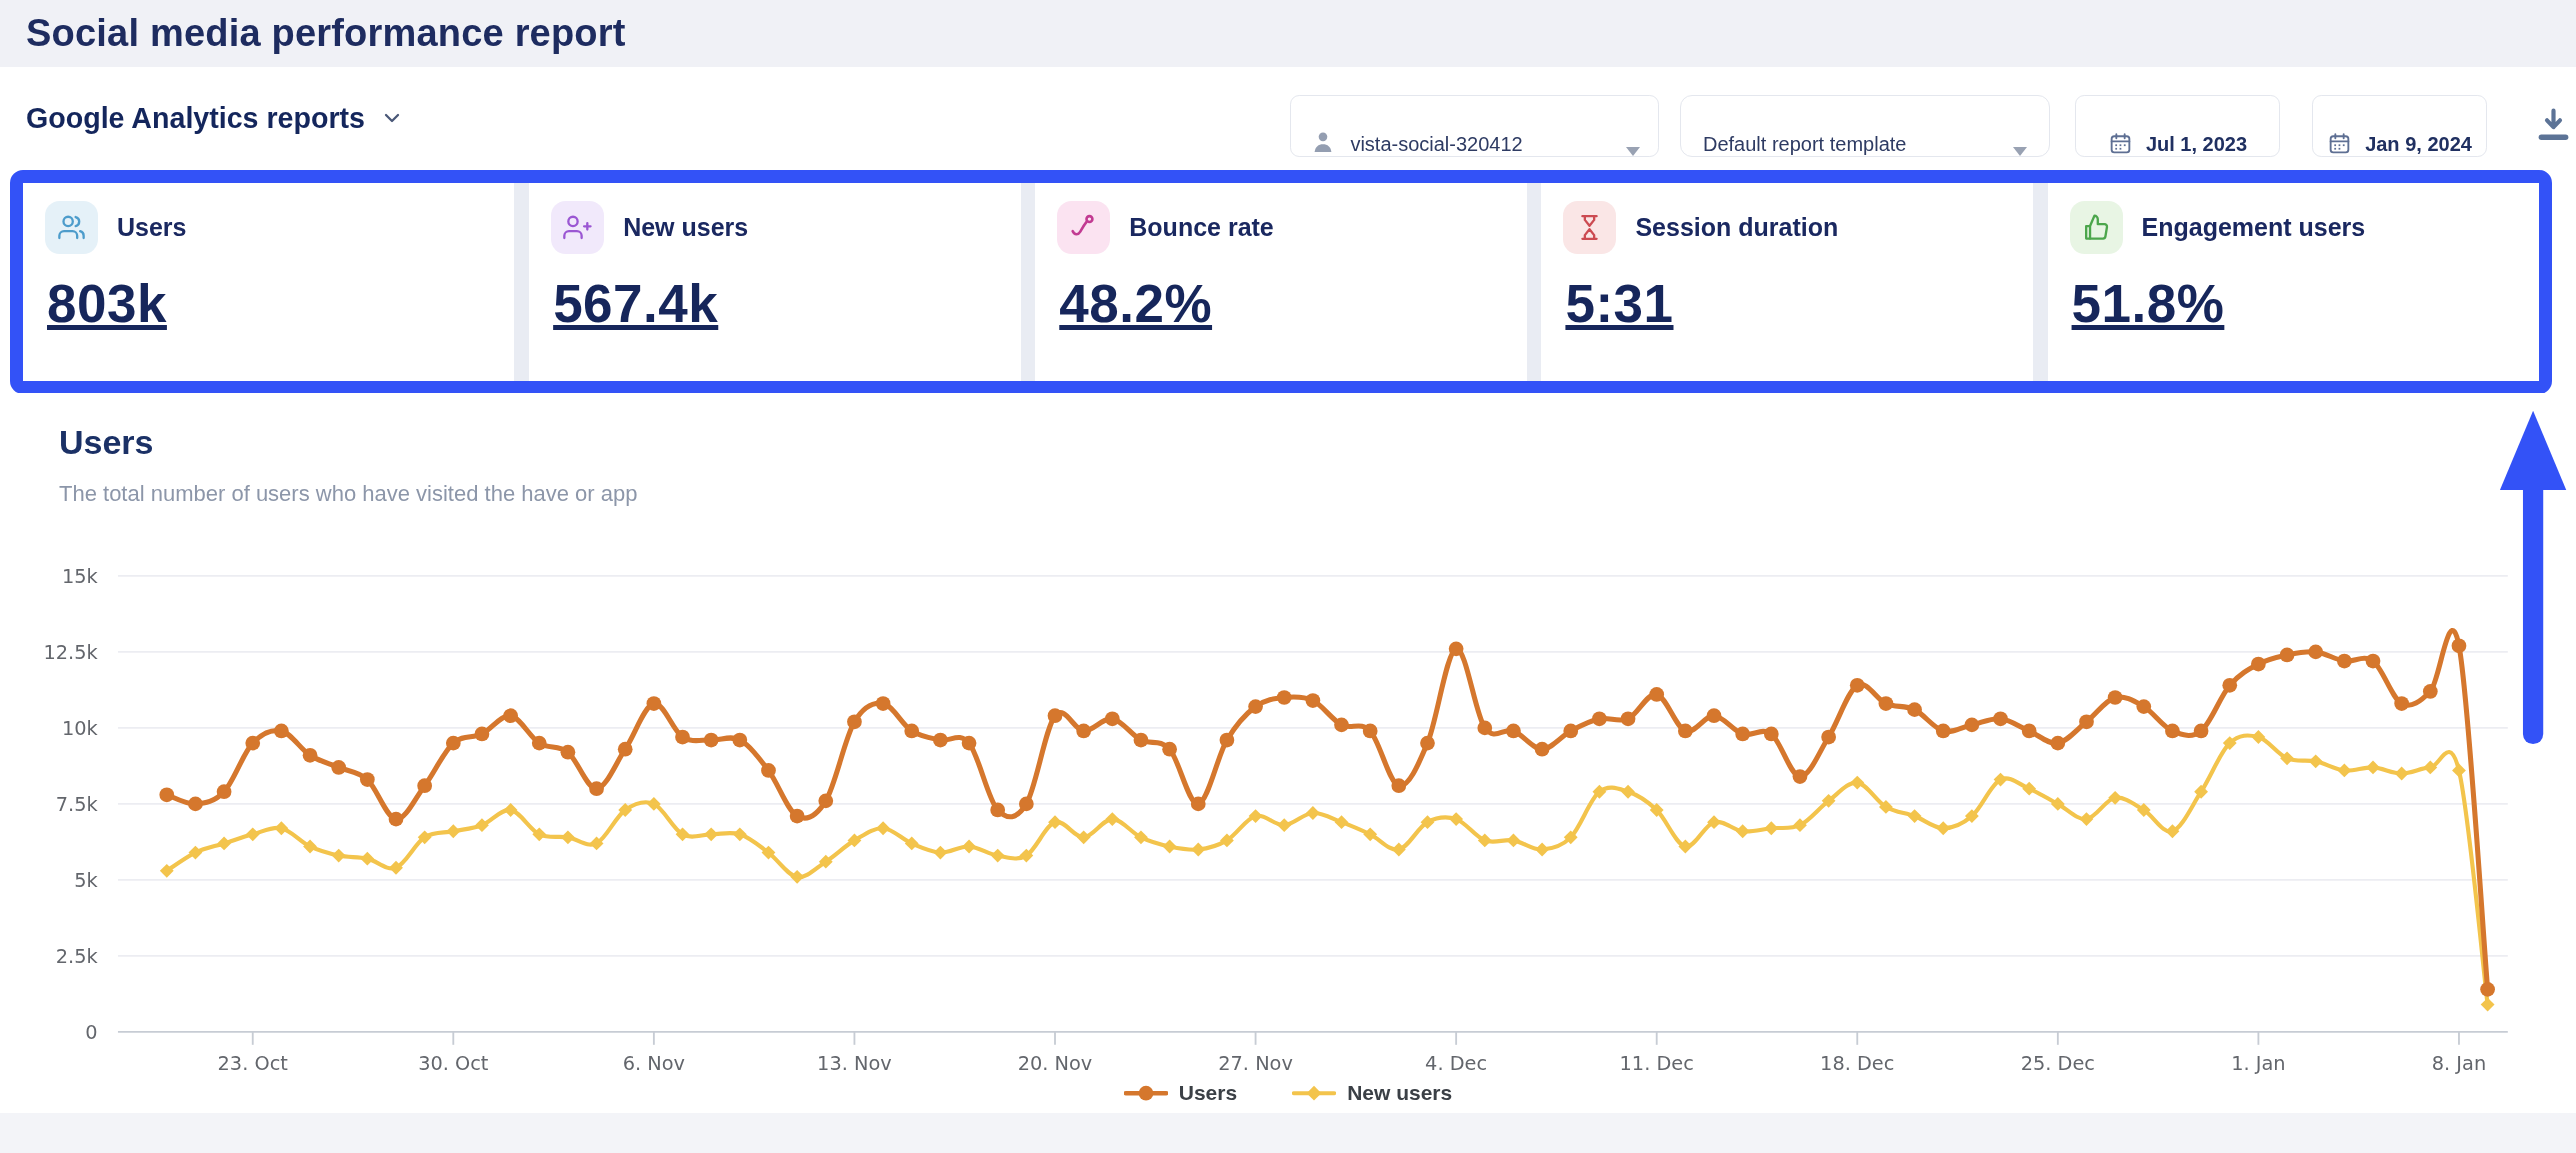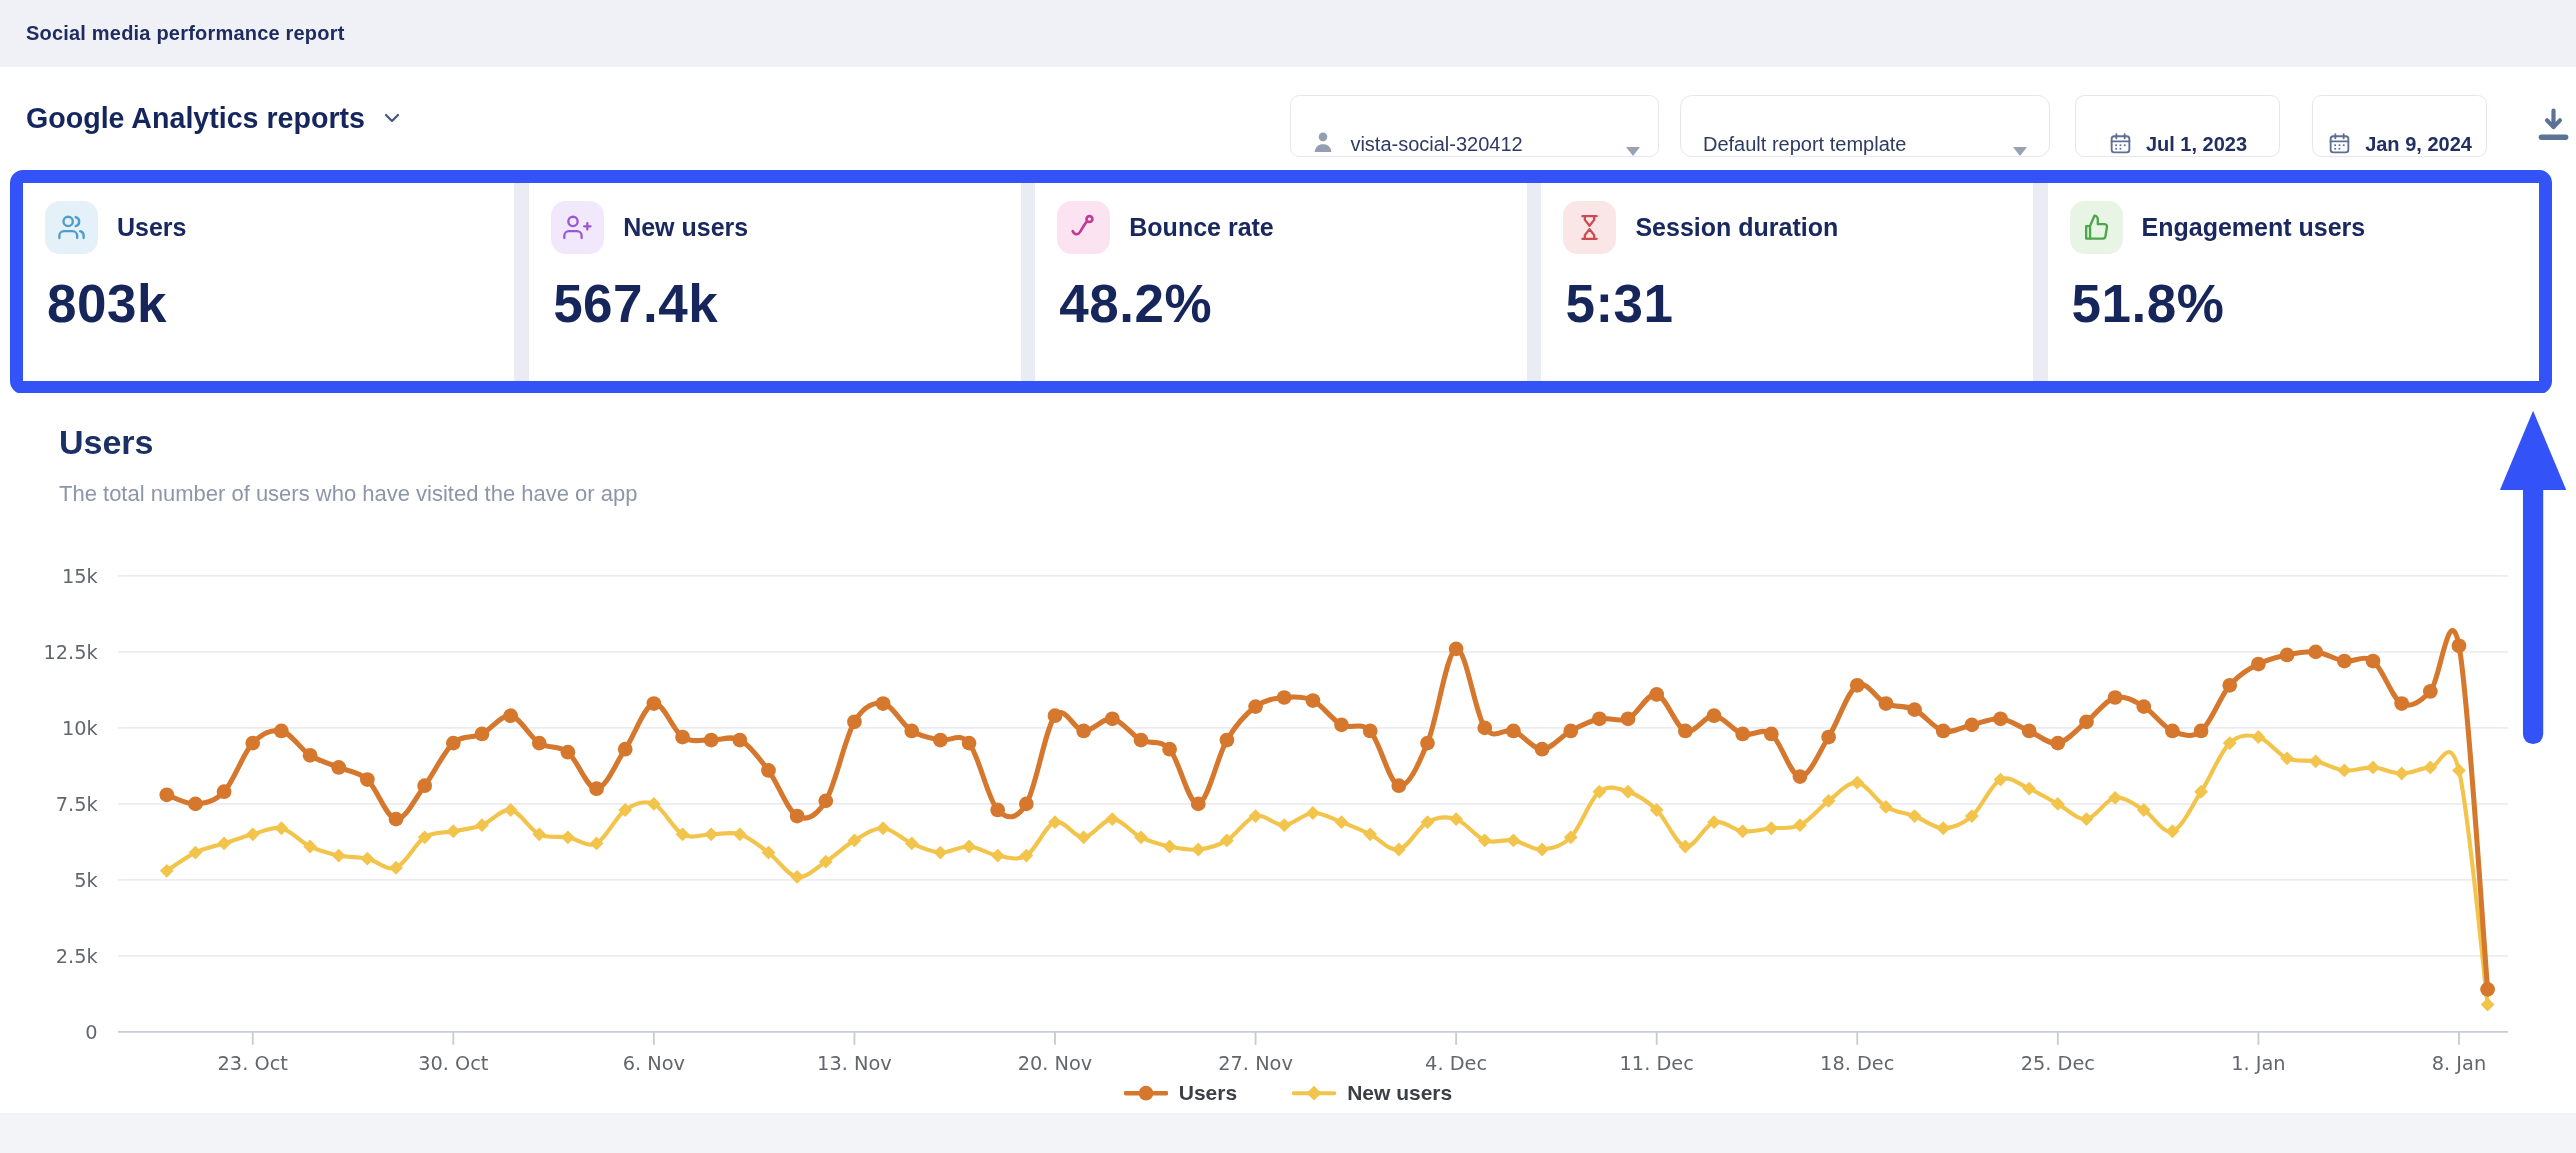--- a/index.html
+++ b/index.html
@@ -3,21 +3,21 @@
 <meta charset="utf-8">
 <style>
   * { margin:0; padding:0; box-sizing:border-box; }
   html,body { background:#ffffff; }
   body { font-family:"Liberation Sans", sans-serif; }
   .app { position:relative; width:2576px; height:1153px; background:#ffffff; overflow:hidden; }
 
   
   .page-header { position:absolute; left:0; top:0; width:2576px; height:67px; background:#F0F1F6; }
   .page-header .title { position:absolute; left:26px; top:0; height:67px; line-height:67px;
-    font-size:20px; font-weight:600; color:#1E2C60; letter-spacing:0.2px; }
+    font-size:38px; font-weight:600; color:#1E2C60; letter-spacing:0.2px; }
 
   
   .toolbar { position:absolute; left:0; top:67px; width:2576px; height:102px; background:#ffffff; }
   .reports-dd { position:absolute; left:26px; top:0; height:102px; display:flex; align-items:center; gap:14.7px; cursor:pointer; }
   .reports-dd .lbl { font-size:28.6px; font-weight:700; color:#14265C; }
   .ctl { position:absolute; top:28px; height:62px; background:#fff; border:1.8px solid #E4E7EE; border-radius:9.2px;
          display:flex; align-items:flex-end; font-size:20px; color:#2E3B63; }
   .ctl.sel1 { left:1290px; width:369px; padding:0 18.4px; }
   .ctl.sel2 { left:1680px; width:370px; padding:0 22px;border-radius:12px; }
   .ctl.date1 { left:2075px; width:205px; justify-content:center; gap:13px; font-weight:600; color:#203061; }
@@ -29,21 +29,21 @@
   .dl-btn { position:absolute; left:2532px; top:37px; width:42px; height:44px; display:flex; align-items:center; justify-content:center; cursor:pointer; }
 
   
   .kpi-section { position:absolute; left:10px; top:170px; width:2542px; height:224px;
     border:13px solid #3352F7; border-radius:13px; background:#E9ECF3; display:flex; gap:14.7px; overflow:hidden; }
   .kpi-card { position:relative; flex:1 1 0; background:#ffffff; }
   .kpi-chip { position:absolute; left:22px; top:18.4px; width:53px; height:53px; border-radius:14.7px;
     display:flex; align-items:center; justify-content:center; }
   .kpi-label { position:absolute; left:94px; top:18.4px; height:53px; line-height:53px;
     font-size:25px; font-weight:600; color:#1A2860; white-space:nowrap; }
-  .kpi-value { position:absolute; left:24px; top:90px; font-size:53px; font-weight:600; color:#16265B; letter-spacing:0.5px; }
+  .kpi-value { position:absolute; left:24px; top:90px; font-size:53px; font-weight:600; color:#16265B; letter-spacing:0.5px;text-decoration:underline; }
 
   
   .chart-card { position:absolute; left:0; top:393px; width:2576px; height:720px; background:#ffffff; }
   .chart-title { position:absolute; left:59px; top:30px; font-size:34px; font-weight:700; color:#1B3166; }
   .chart-subtitle { position:absolute; left:59px; top:88px; font-size:22px; color:#8C96A9; }
   #chart-svg { position:absolute; left:0; top:123px; width:2576px; height:597px; }
   .ytick, .xtick { font-family:"DejaVu Sans", sans-serif; font-size:21px; fill:#63666C; }
 
   .legend { position:absolute; left:0; top:688px; width:2576px; display:flex; justify-content:center; gap:55px; }
   .legend-item { display:flex; align-items:center; gap:11px; cursor:pointer; }

